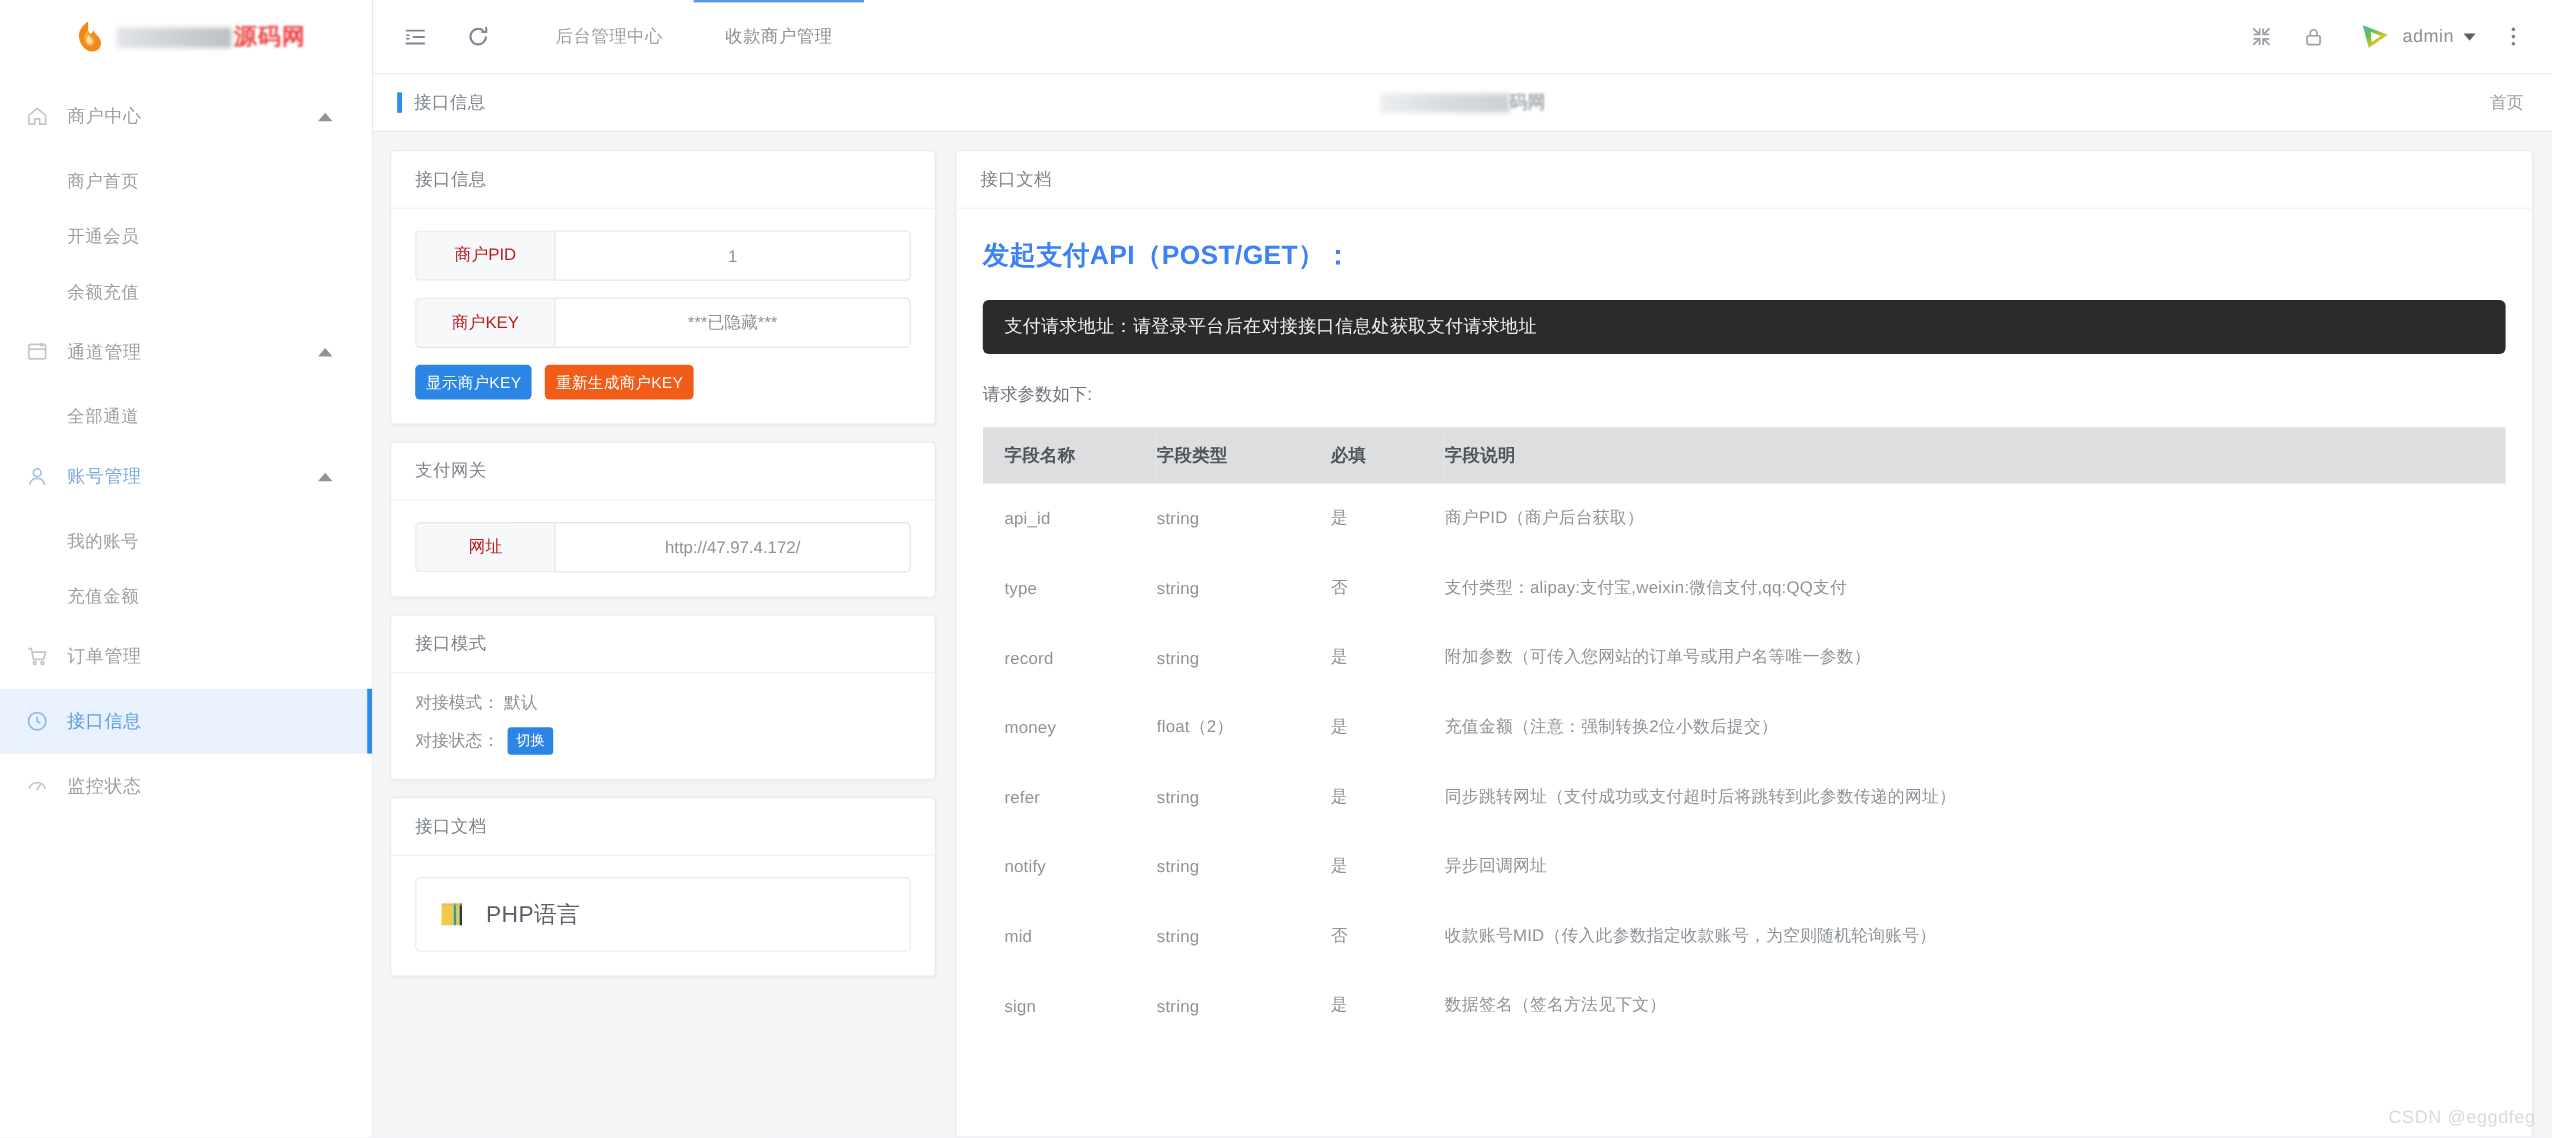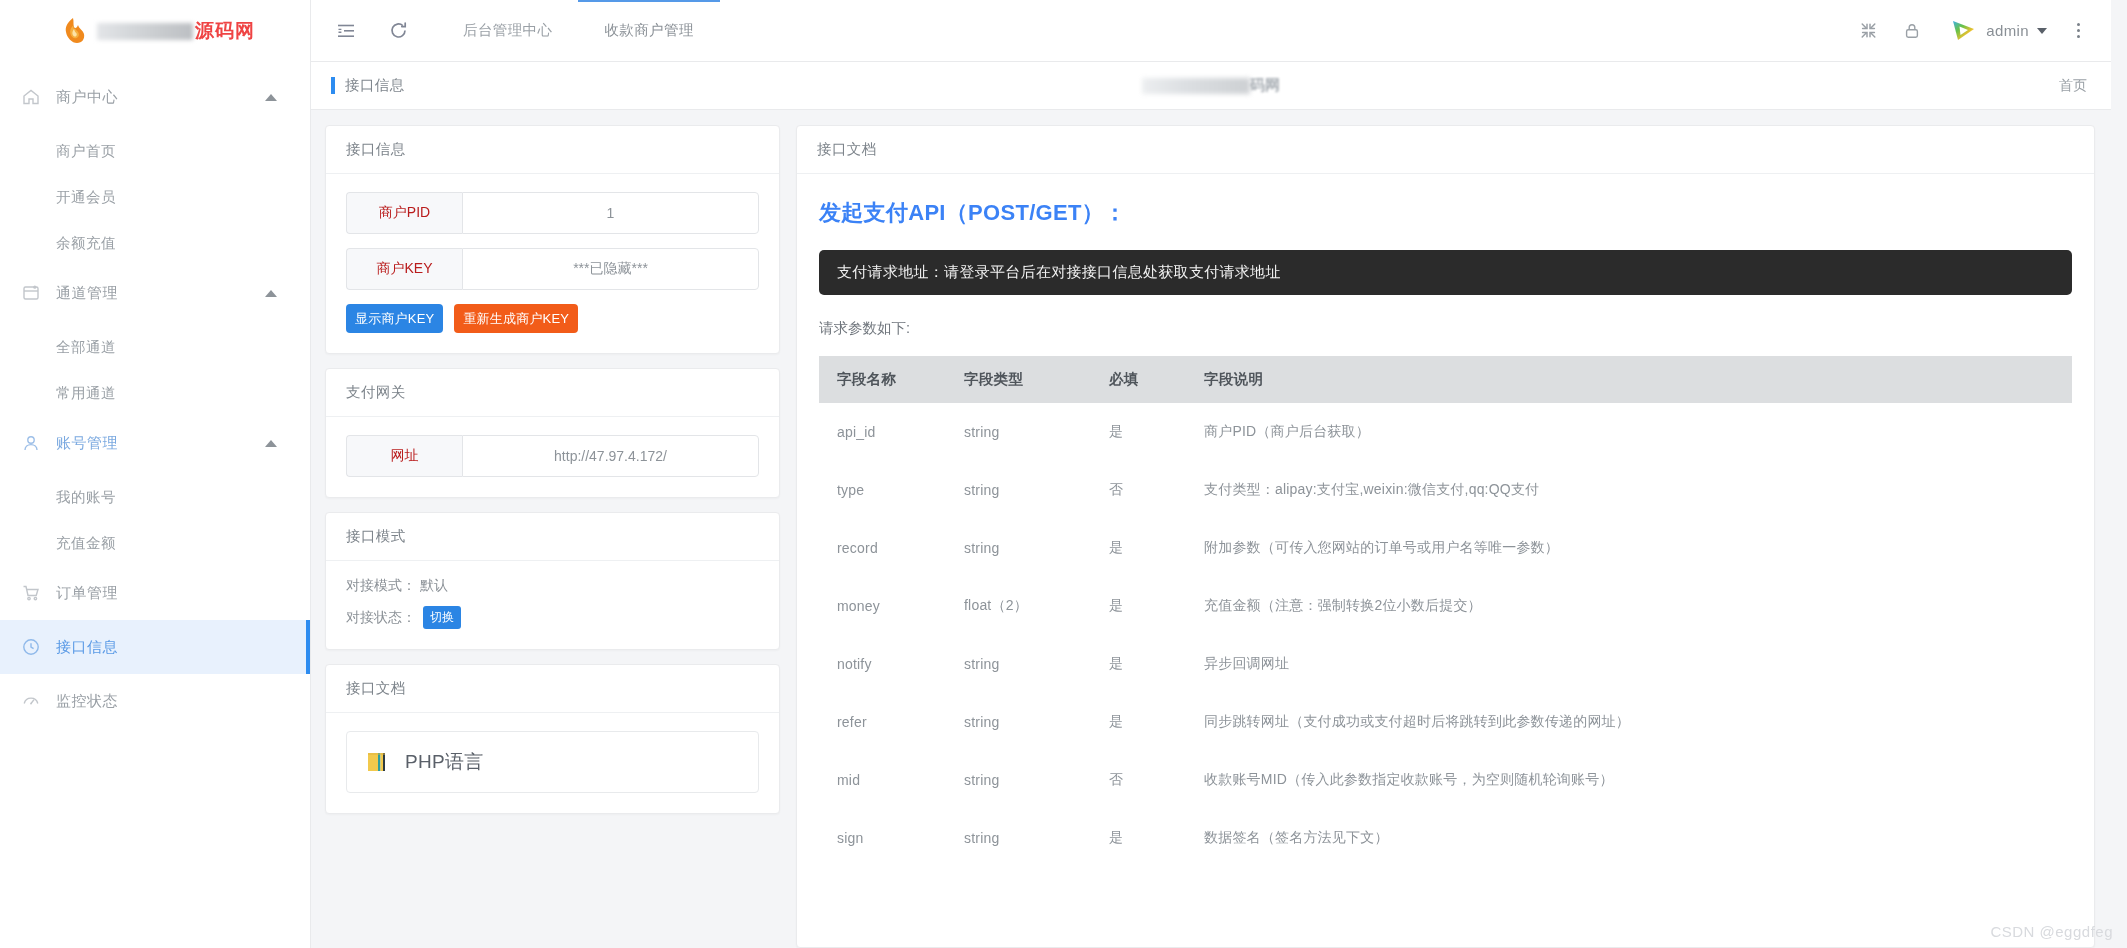--- a/index.html
+++ b/index.html
@@ -72,21 +72,21 @@
     background: #e8f1fd;
   }
   .nav-item.selected::after {
     content: ""; position: absolute; right: 0; top: 0; bottom: 0; width: 4px;
     background: #2d8cf0;
   }
   .nav-item.selected .nav-label { color: #5a9ae6; }
   .nav-item.selected .nav-ico { color: #8fb9ea; }
 
   
-  .main { position: absolute; left: 311px; top: 0; right: 16px; height: 948px; }
+  .main { position: absolute; left: 311px; top: 0; right: 0; height: 948px; }
   .topbar {
     height: 62px; background: #fff; border-bottom: 1px solid #e9eaec;
     display: flex; align-items: center; position: relative;
   }
   .tb-icon {
     width: 30px; height: 30px; margin-left: 22px;
     display: flex; align-items: center; justify-content: center;
     color: #808695; cursor: pointer;
   }
   .tb-icon.first { margin-left: 20px; }
@@ -288,21 +288,20 @@
             <rect x="3" y="4" width="14" height="12" rx="1.5"></rect>
             <path d="M3 8 H17"></path>
             <circle cx="13.8" cy="4.2" r="1.6" fill="currentColor" stroke="none"></circle>
           </svg>
         </span>
         <span class="nav-label">通道管理</span>
         <span class="caret"></span>
       </div>
       <div class="nav-sub">
         <div class="nav-sub-item">全部通道</div>
-        <div class="nav-sub-item">常用通道</div>
       </div>
 
       <div class="nav-group-header active">
         <span class="nav-ico">
           <svg width="20" height="20" viewBox="0 0 20 20" fill="none" stroke="currentColor" stroke-width="1.4">
             <circle cx="10" cy="7" r="3.2"></circle>
             <path d="M4 17 C4 13.6 6.7 11.6 10 11.6 C13.3 11.6 16 13.6 16 17"></path>
           </svg>
         </span>
         <span class="nav-label">账号管理</span>
@@ -532,30 +531,30 @@
                   <td>是</td>
                   <td>附加参数（可传入您网站的订单号或用户名等唯一参数）</td>
                 </tr>
                 <tr>
                   <td>money</td>
                   <td>float（2）</td>
                   <td>是</td>
                   <td>充值金额（注意：强制转换2位小数后提交）</td>
                 </tr>
                 <tr>
+                  <td>refer</td>
+                  <td>string</td>
+                  <td>是</td>
+                  <td>同步跳转网址（支付成功或支付超时后将跳转到此参数传递的网址）</td>
+                </tr>
+                <tr>
                   <td>notify</td>
                   <td>string</td>
                   <td>是</td>
                   <td>异步回调网址</td>
-                </tr>
-                <tr>
-                  <td>refer</td>
-                  <td>string</td>
-                  <td>是</td>
-                  <td>同步跳转网址（支付成功或支付超时后将跳转到此参数传递的网址）</td>
                 </tr>
                 <tr>
                   <td>mid</td>
                   <td>string</td>
                   <td>否</td>
                   <td>收款账号MID（传入此参数指定收款账号，为空则随机轮询账号）</td>
                 </tr>
                 <tr>
                   <td>sign</td>
                   <td>string</td>

